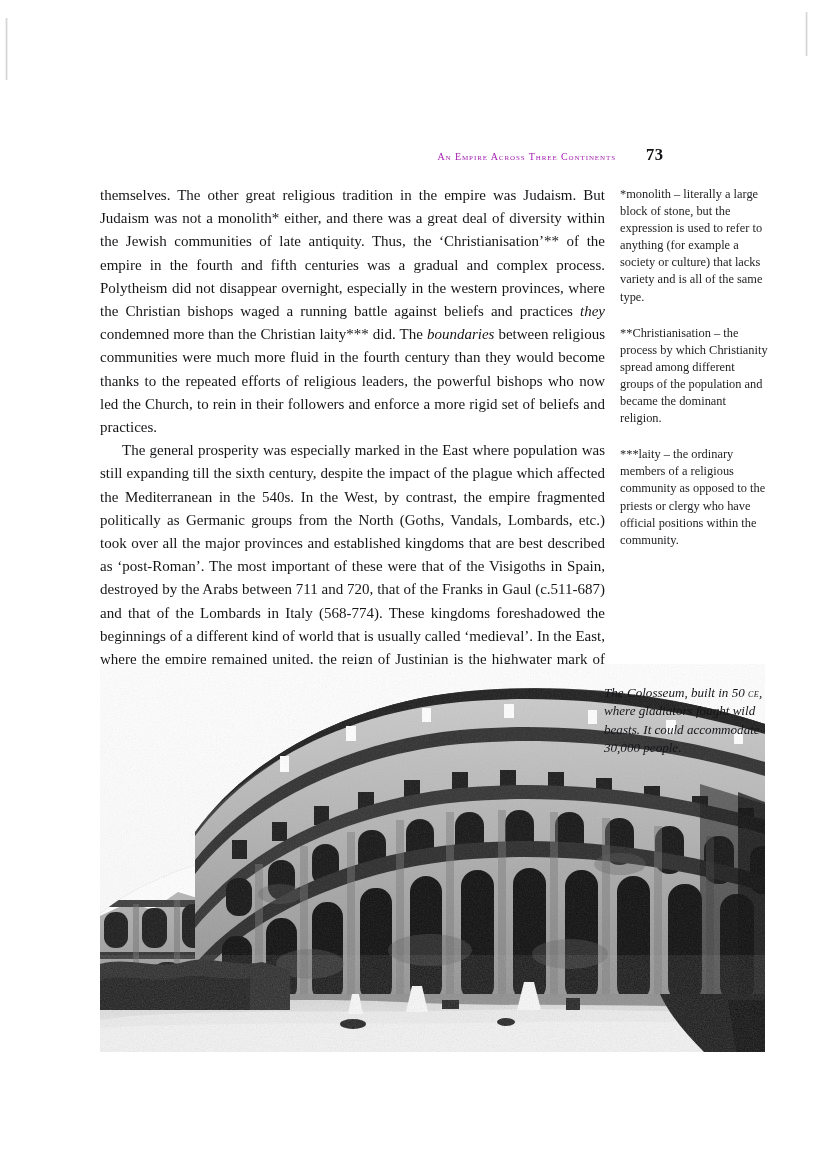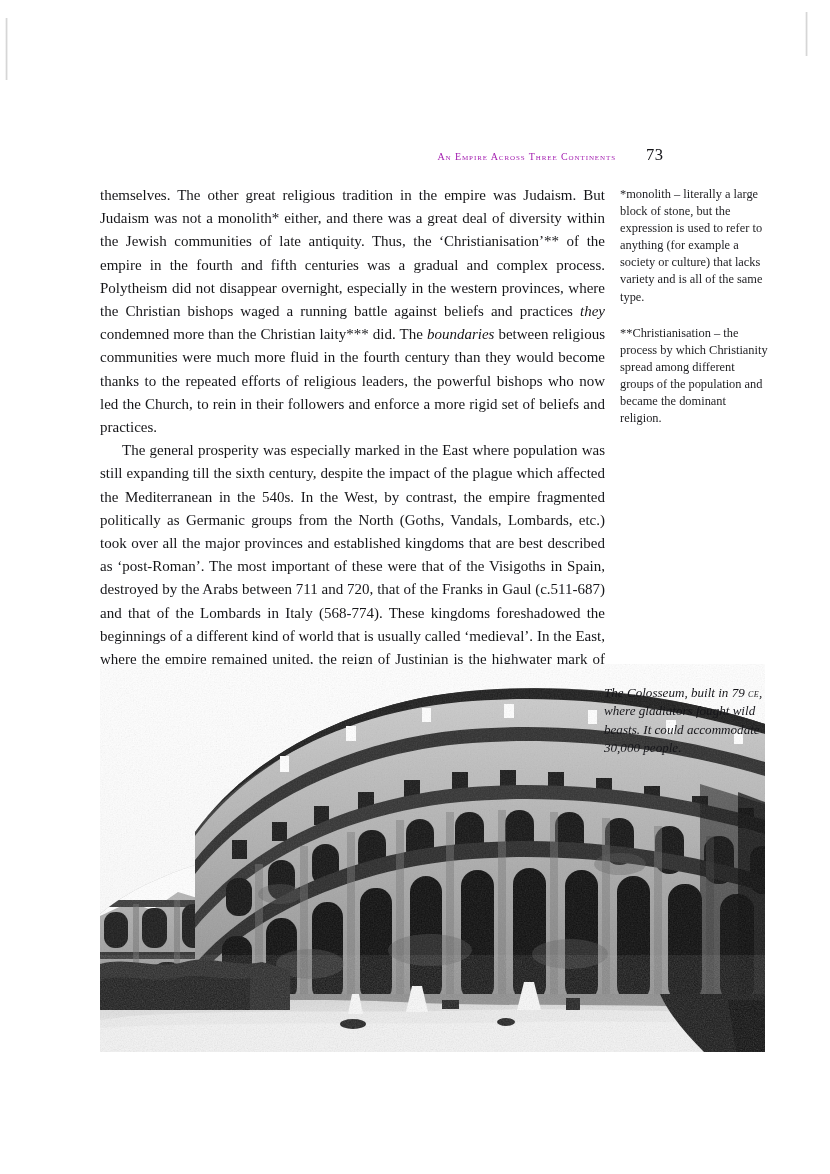--- a/index.html
+++ b/index.html
@@ -48,21 +48,21 @@
   .rh-title {
     font-family: "Liberation Serif", serif;
     font-size: 10px;
     font-variant: small-caps;
     letter-spacing: 0.9px;
     color: #a21caf;
   }
   .rh-page {
     font-family: "Liberation Serif", serif;
     font-size: 16.5px;
-    font-weight: 400;
+    font-weight: 700;
     margin-left: 26px;
     color: #121216;
     letter-spacing: 0.5px;
   }
 
   
   #body-column {
     position: absolute;
     left: 100px;
     top: 184px;
@@ -146,20 +146,21 @@
   </div>
 
   <div id="body-column">
     <p><span>themselves. The other great religious tradition in the empire was Judaism. But Judaism was not a monolith* either, and there was a great deal of diversity within the Jewish communities of late antiquity. Thus, the ‘Christianisation’** of the empire in the fourth and fifth centuries was a gradual and complex process. Polytheism did not disappear overnight, especially in the western provinces, where the Christian bishops waged a running battle against beliefs and practices </span><em>they</em><span> condemned more than the Christian laity*** did. The </span><em>boundaries</em><span> between religious communities were much more fluid in the fourth century than they would become thanks to the repeated efforts of religious leaders, the powerful bishops who now led the Church, to rein in their followers and enforce a more rigid set of beliefs and practices.</span></p>
     <p class="indent">The general prosperity was especially marked in the East where population was still expanding till the sixth century, despite the impact of the plague which affected the Mediterranean in the 540s. In the West, by contrast, the empire fragmented politically as Germanic groups from the North (Goths, Vandals, Lombards, etc.) took over all the major provinces and established kingdoms that are best described as ‘post-Roman’. The most important of these were that of the Visigoths in Spain, destroyed by the Arabs between 711 and 720, that of the Franks in Gaul (c.511-687) and that of the Lombards in Italy (568-774). These kingdoms foreshadowed the beginnings of a different kind of world that is usually called ‘medieval’. In the East, where the empire remained united, the reign of Justinian is the highwater mark of prosperity and imperial ambition. Justinian</p>
   </div>
 
   <div id="margin-notes">
     <div class="note n1">*monolith – literally a large block of stone, but the expression is used to refer to anything (for example a society or culture) that lacks variety and is all of the same type.</div>
     <div class="note n2">**Christianisation – the process by which Christianity spread among different groups of the population and became the dominant religion.</div>
+    <div class="note n3">***laity – the ordinary members of a religious community as opposed to the priests or clergy who have official positions within the community.</div>
   </div>
 
   <div id="photo">
     <svg viewBox="0 0 665 388" preserveAspectRatio="none">
       <defs>
         <filter id="grain">
           <feTurbulence type="fractalNoise" baseFrequency="0.75" numOctaves="4" seed="7" result="n"></feTurbulence>
           <feColorMatrix in="n" type="saturate" values="0"></feColorMatrix>
           <feComponentTransfer>
             <feFuncA type="table" tableValues="0 0.55"></feFuncA>
@@ -368,15 +369,15 @@
 
         <path d="M0,300 C28,292 56,306 84,298 C110,291 136,304 162,298 L190,306 L190,346 L0,346 Z" fill="#232323"></path>
         <path d="M0,316 C26,308 52,320 78,314 C102,308 126,318 150,314 L150,346 L0,346 Z" fill="#151515"></path>
 
         <rect x="0" y="0" width="665" height="388" filter="url(#grain)" opacity="0.30"></rect>
         <rect x="0" y="300" width="665" height="88" filter="url(#grainHeavy)" opacity="0.22"></rect>
       </g>
     </svg>
   </div>
 
-  <div id="photo-caption"><span>The Colosseum, built in 79 </span><span class="sc">ce</span><span>, where gladiators fought wild beasts. It could accommodate 30,000 people.</span></div>
+  <div id="photo-caption"><span>The Colosseum, built in 50 </span><span class="sc">ce</span><span>, where gladiators fought wild beasts. It could accommodate 30,000 people.</span></div>
 
 </div>
 
 </body></html>

